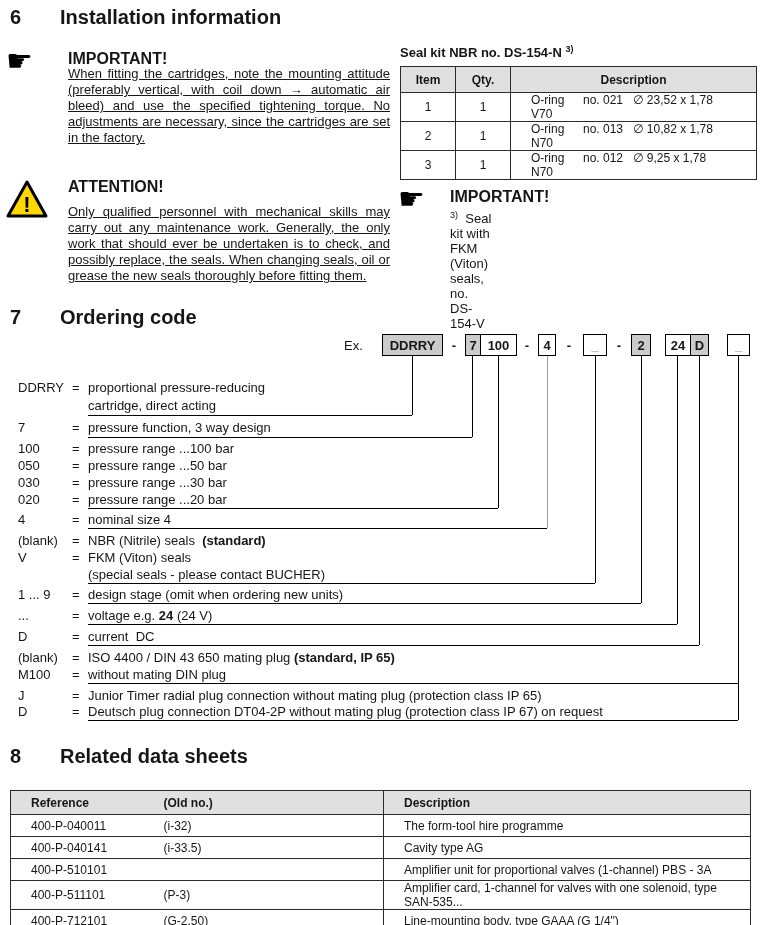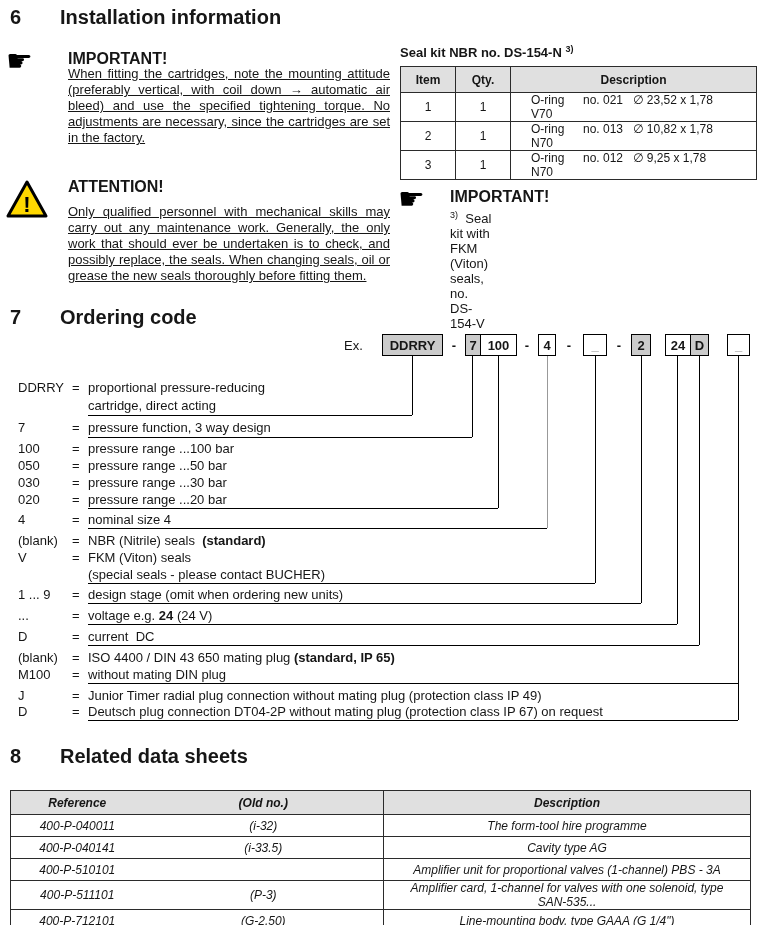--- a/index.html
+++ b/index.html
@@ -38,21 +38,21 @@
   }
   .ex-label{font-size:13px;}
   .code-row{position:absolute;left:0;height:16px;font-size:13px;}
   .code-row .lbl{position:absolute;left:18px;white-space:pre;}
   .code-row .eq{position:absolute;left:72px;}
   .code-row .desc{position:absolute;left:88px;white-space:pre;}
   .code-row b{font-weight:bold;}
   #connector-svg{position:absolute;left:0;top:0;pointer-events:none;}
   
   .rel-table{width:740px;}
-  .rel-table td,.rel-table th{border:1px solid #2b2b2b;border-left:none;border-right:none;text-align:center;font-style:italic;}
+  .rel-table td,.rel-table th{border:1px solid #2b2b2b;border-left:none;border-right:none;text-align:left;}
   .rel-table .outer-l{border-left:1px solid #2b2b2b;}
   .rel-table .outer-r{border-right:1px solid #2b2b2b;}
   .rel-table .divider{border-left:1px solid #2b2b2b;}
   .rel-table th{background:#e0e0e0;font-weight:bold;}
   .rel-table tr{height:22px;}
   .rel-table tr.hdr{height:24px;}
   sup.fn{font-size:9px;vertical-align:super;}
 </style>
 </head>
 <body>
@@ -235,21 +235,21 @@
         <span class="desc"><span>ISO 4400 / DIN 43 650 mating plug </span><b>(standard, IP 65)</b></span>
       </div>
     <div class="code-row" style="top:667px;">
         <span class="lbl">M100</span>
         <span class="eq">=</span>
         <span class="desc"><span>without mating DIN plug</span></span>
       </div>
     <div class="code-row" style="top:688px;">
         <span class="lbl">J</span>
         <span class="eq">=</span>
-        <span class="desc"><span>Junior Timer radial plug connection without mating plug (protection class IP 49)</span></span>
+        <span class="desc"><span>Junior Timer radial plug connection without mating plug (protection class IP 65)</span></span>
       </div>
     <div class="code-row" style="top:704px;">
         <span class="lbl">D</span>
         <span class="eq">=</span>
         <span class="desc"><span>Deutsch plug connection DT04-2P without mating plug (protection class IP 67) on request</span></span>
       </div>
   </div>
 
   <span class="abs h-num" style="left:10px;top:745px;">8</span>
   <span class="abs h-title" style="left:60px;top:745px;">Related data sheets</span>

